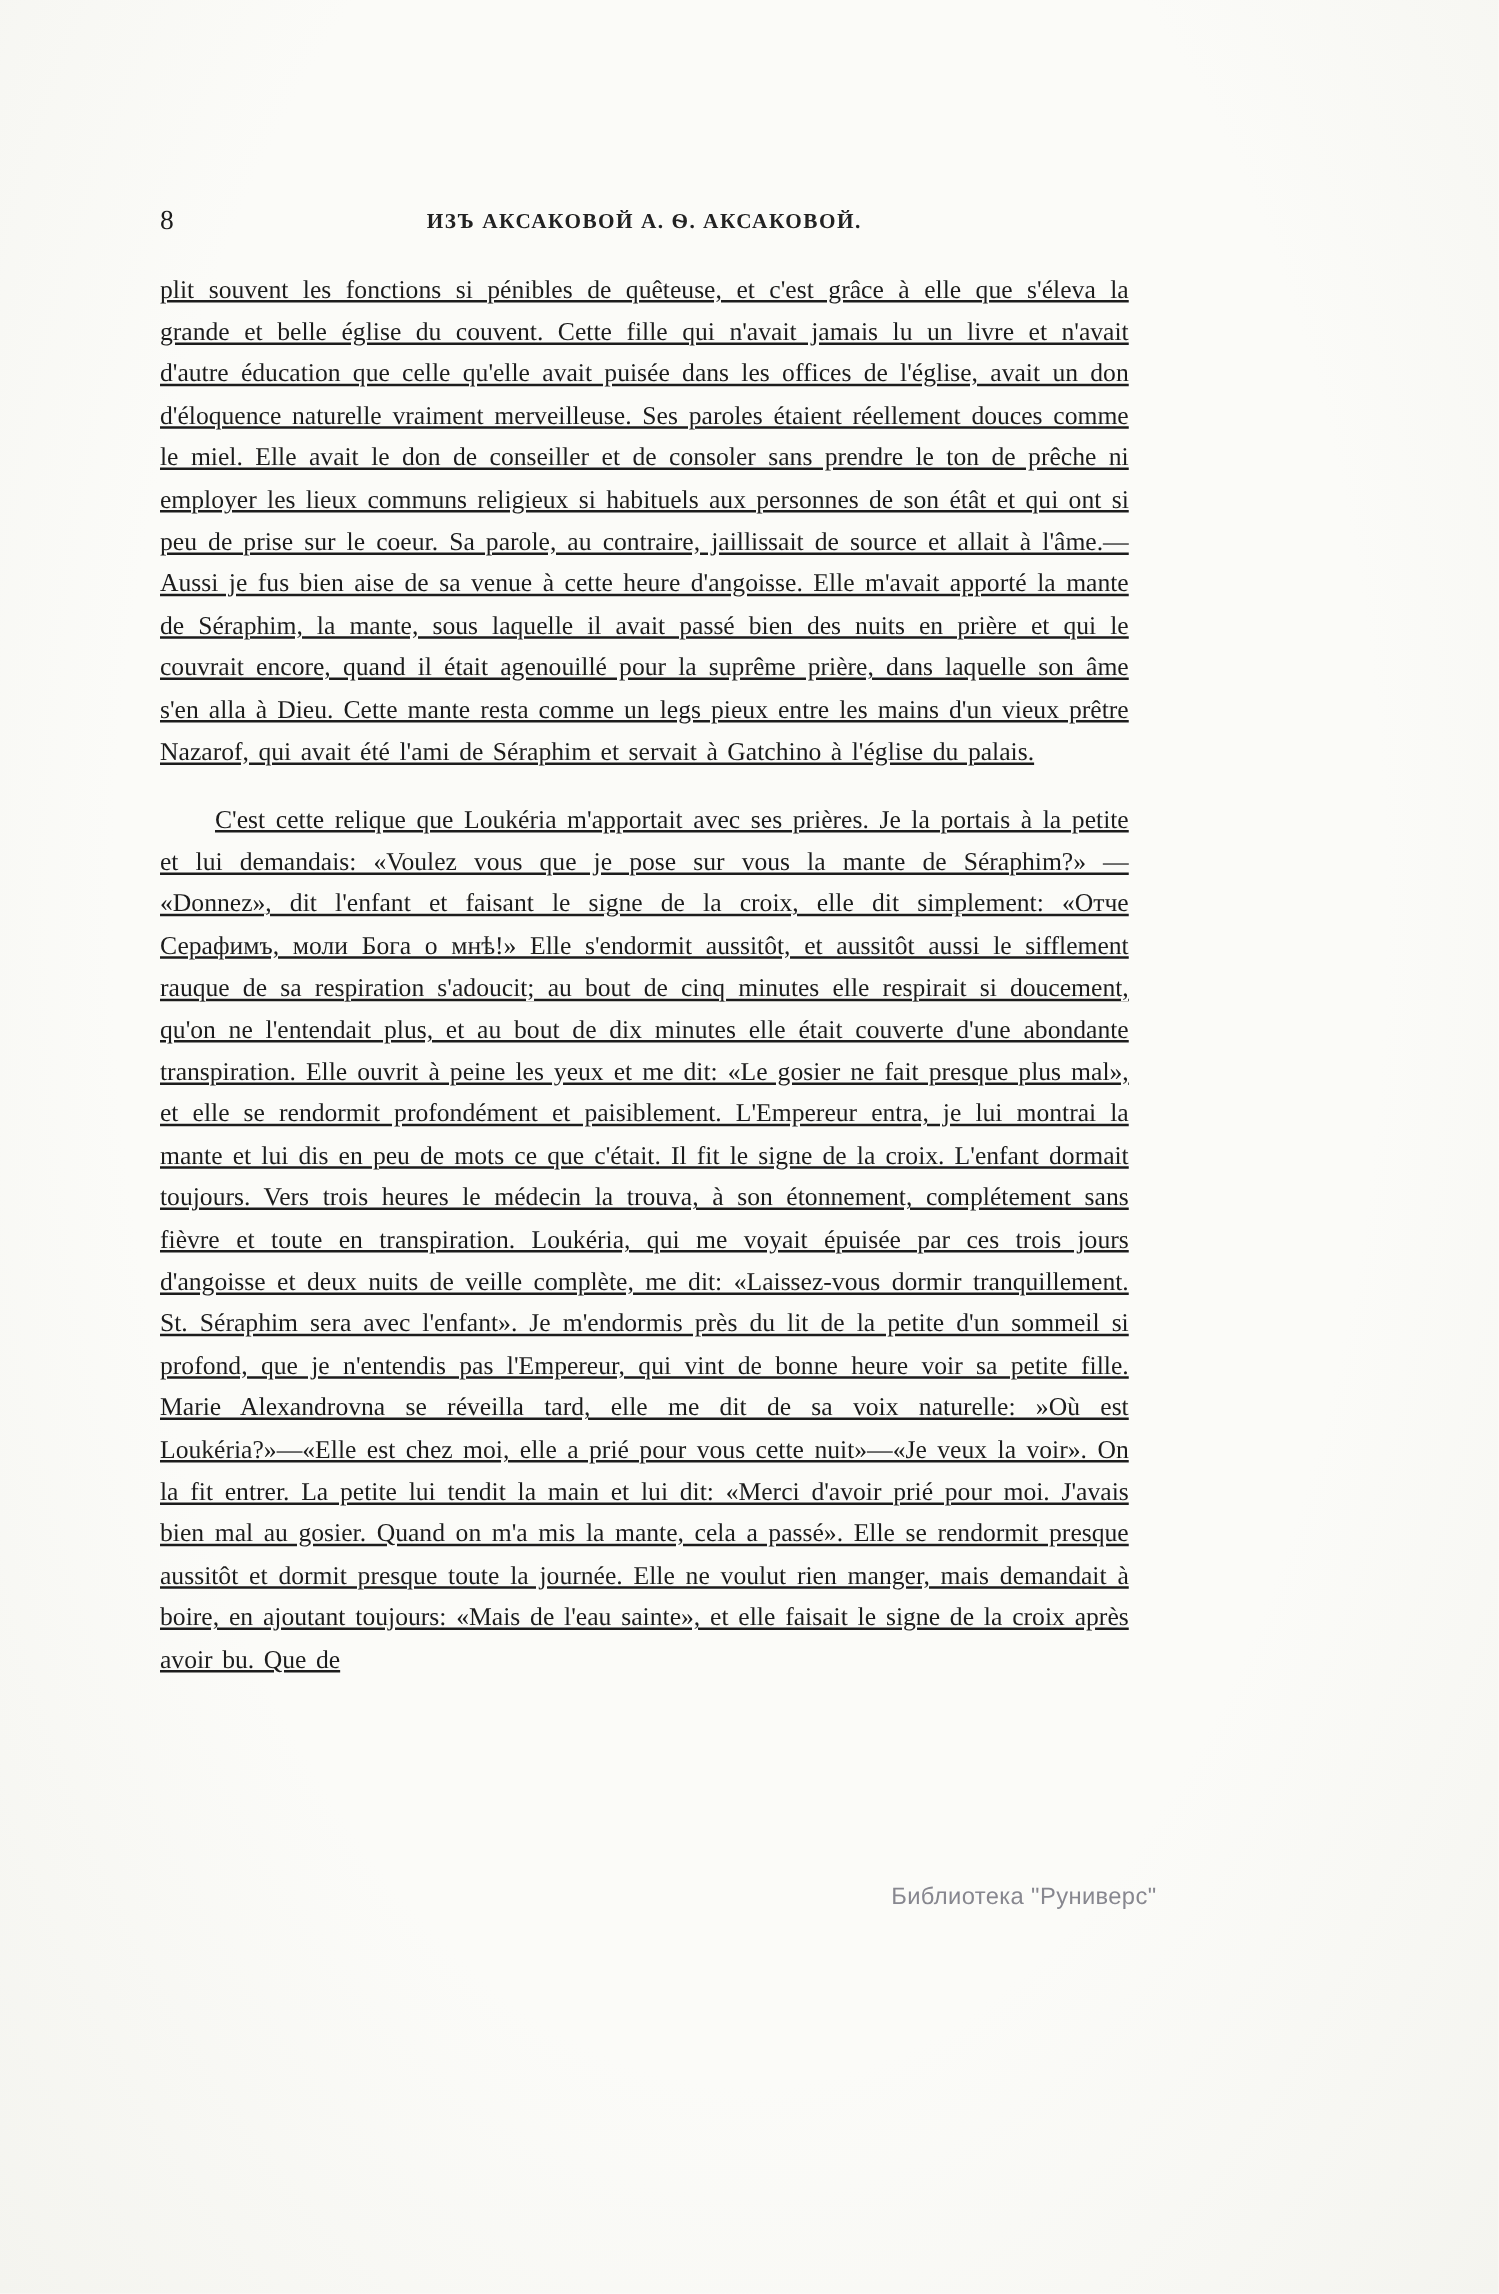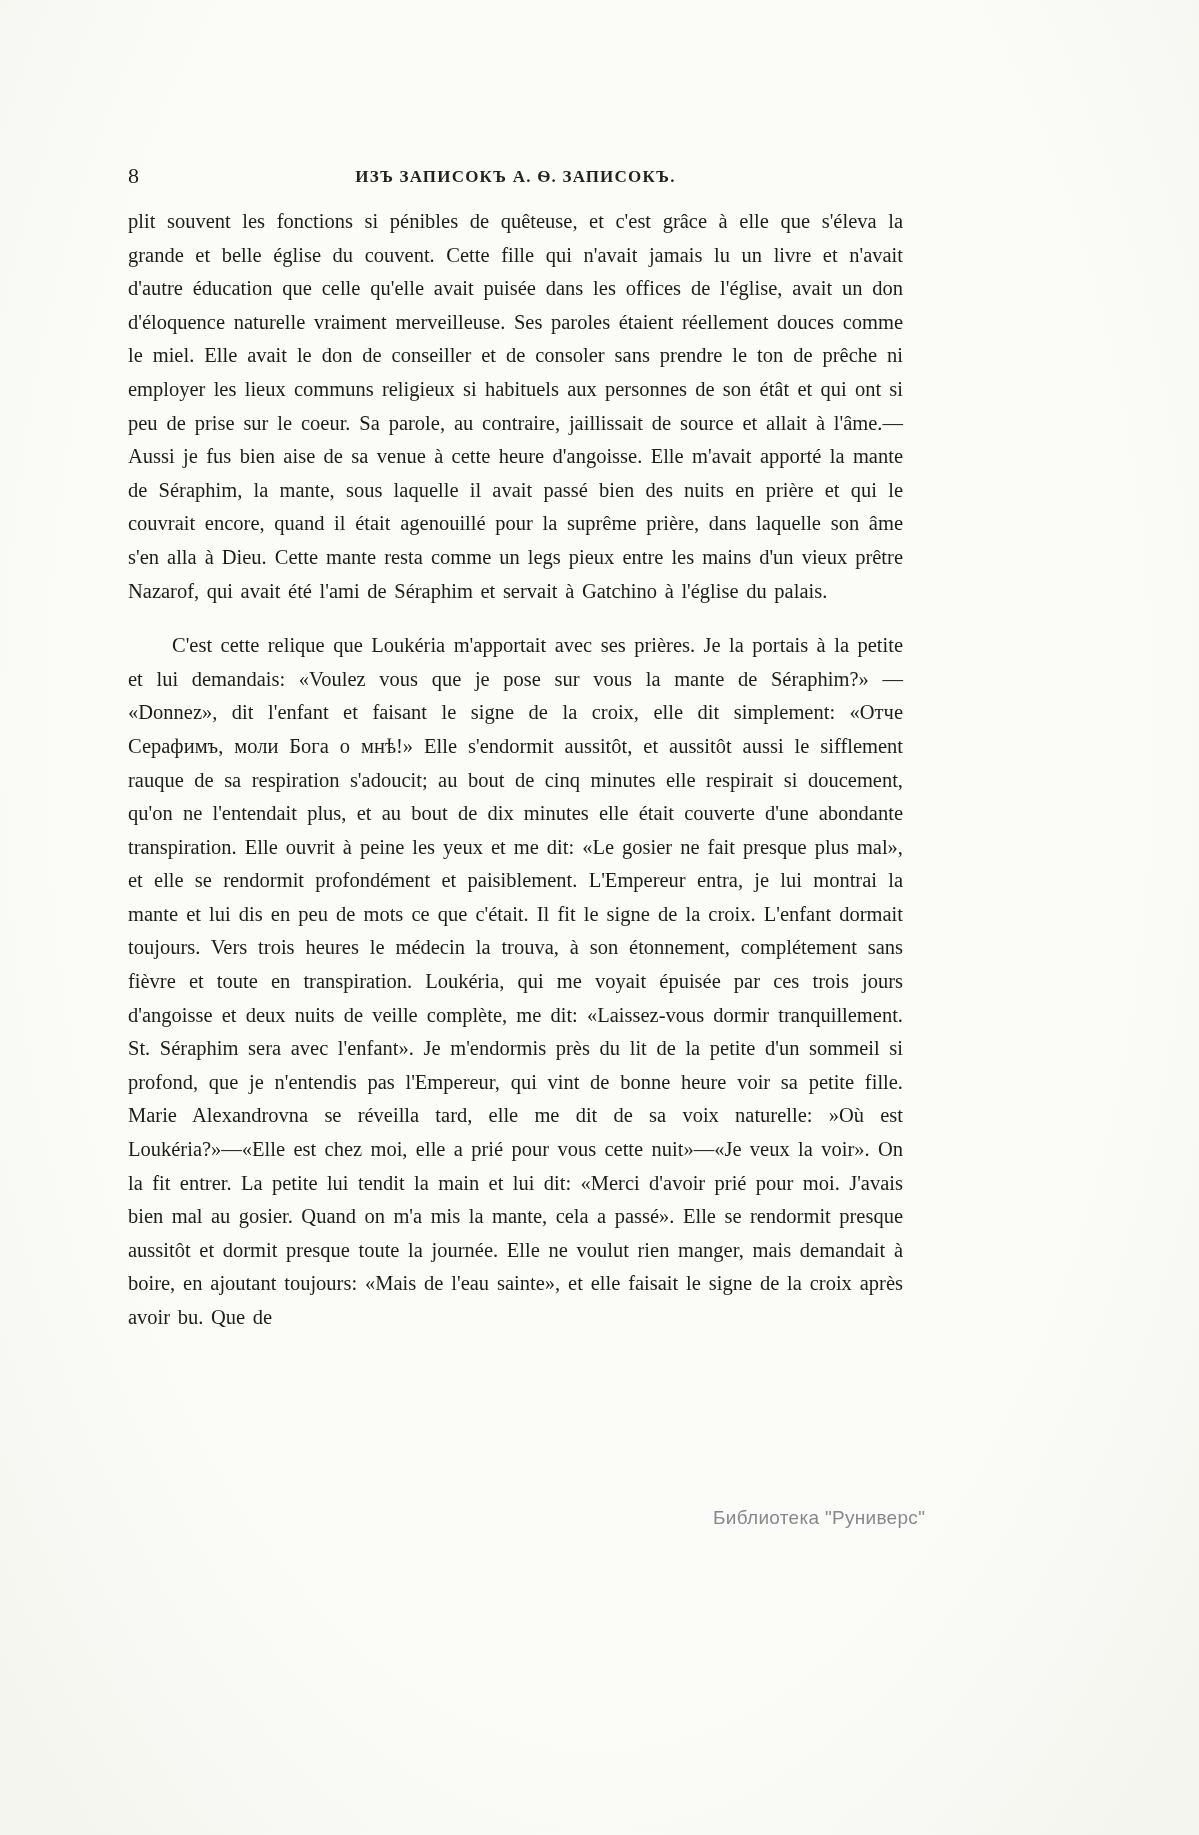--- a/index.html
+++ b/index.html
@@ -32,27 +32,28 @@
     right: 0;
     top: 4px;
     text-align: center;
     font-size: 17px;
     font-weight: 700;
     letter-spacing: 1.2px;
     color: #222;
   }
   .body-text {
     position: absolute;
-    top: 205px;
+    top: 216px;
     left: 128px;
     width: 775px;
     font-size: 20.5px;
     line-height: 33.6px;
     text-align: justify;
     word-spacing: 2.5px;
+    text-decoration: underline;
   }
   .para { margin: 0; }
   .para-indent {
     margin-top: 21px;
     text-indent: 44px;
   }
   .watermark {
     position: absolute;
     top: 1507px;
     left: 713px;
@@ -62,21 +63,21 @@
     letter-spacing: 0.3px;
   }
 </style>
 </head>
 <body>
 
 <div class="scan-page">
 
   <div class="header-row">
     <span class="page-num">8</span>
-    <span class="running-title">ИЗЪ ЗАПИСОКЪ А. Ѳ. ЗАПИСОКЪ.</span>
+    <span class="running-title">ИЗЪ АКСАКОВОЙ А. Ѳ. АКСАКОВОЙ.</span>
   </div>
 
   <div class="body-text">
     <p class="para para-first">plit souvent les fonctions si pénibles de quêteuse, et c'est grâce à elle que s'éleva la grande et belle église du couvent. Cette fille qui n'avait jamais lu un livre et n'avait d'autre éducation que celle qu'elle avait puisée dans les offices de l'église, avait un don d'éloquence naturelle vraiment merveilleuse. Ses paroles étaient réellement douces comme le miel. Elle avait le don de conseiller et de consoler sans prendre le ton de prêche ni employer les lieux communs religieux si habituels aux personnes de son étât et qui ont si peu de prise sur le coeur. Sa parole, au contraire, jaillissait de source et allait à l'âme.—Aussi je fus bien aise de sa venue à cette heure d'angoisse. Elle m'avait apporté la mante de Séraphim, la mante, sous laquelle il avait passé bien des nuits en prière et qui le couvrait encore, quand il était agenouillé pour la suprême prière, dans laquelle son âme s'en alla à Dieu. Cette mante resta comme un legs pieux entre les mains d'un vieux prêtre Nazarof, qui avait été l'ami de Séraphim et servait à Gatchino à l'église du palais.</p>
     <p class="para para-indent">C'est cette relique que Loukéria m'apportait avec ses prières. Je la portais à la petite et lui demandais: «Voulez vous que je pose sur vous la mante de Séraphim?» — «Donnez», dit l'enfant et faisant le signe de la croix, elle dit simplement: «Отче Серафимъ, моли Бога о мнѣ!» Elle s'endormit aussitôt, et aussitôt aussi le sifflement rauque de sa respiration s'adoucit; au bout de cinq minutes elle respirait si doucement, qu'on ne l'entendait plus, et au bout de dix minutes elle était couverte d'une abondante transpiration. Elle ouvrit à peine les yeux et me dit: «Le gosier ne fait presque plus mal», et elle se rendormit profondément et paisiblement. L'Empereur entra, je lui montrai la mante et lui dis en peu de mots ce que c'était. Il fit le signe de la croix. L'enfant dormait toujours. Vers trois heures le médecin la trouva, à son étonnement, complétement sans fièvre et toute en transpiration. Loukéria, qui me voyait épuisée par ces trois jours d'angoisse et deux nuits de veille complète, me dit: «Laissez-vous dormir tranquillement. St. Séraphim sera avec l'enfant». Je m'endormis près du lit de la petite d'un sommeil si profond, que je n'entendis pas l'Empereur, qui vint de bonne heure voir sa petite fille. Marie Alexandrovna se réveilla tard, elle me dit de sa voix naturelle: »Où est Loukéria?»—«Elle est chez moi, elle a prié pour vous cette nuit»—«Je veux la voir». On la fit entrer. La petite lui tendit la main et lui dit: «Merci d'avoir prié pour moi. J'avais bien mal au gosier. Quand on m'a mis la mante, cela a passé». Elle se rendormit presque aussitôt et dormit presque toute la journée. Elle ne voulut rien manger, mais demandait à boire, en ajoutant toujours: «Mais de l'eau sainte», et elle faisait le signe de la croix après avoir bu. Que de</p>
   </div>
 
   <div class="watermark">Библиотека "Руниверс"</div>
 
 </div>

